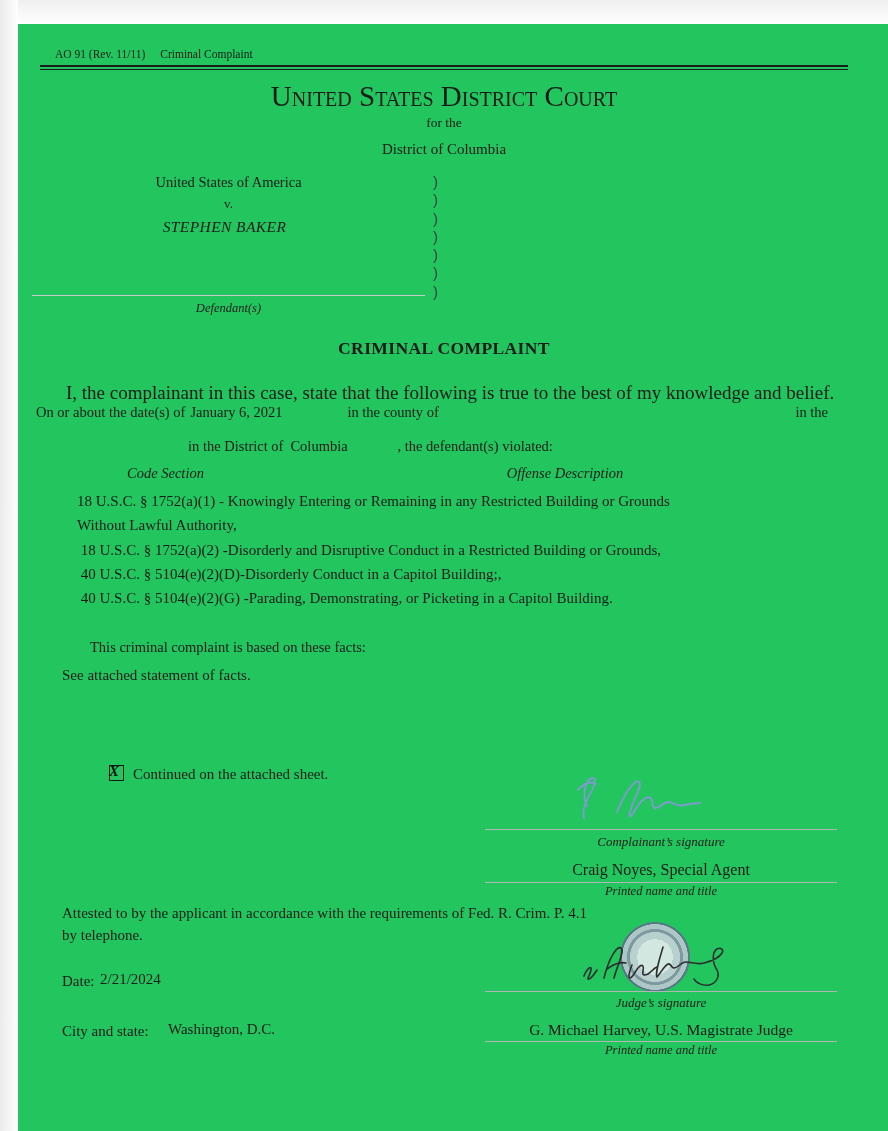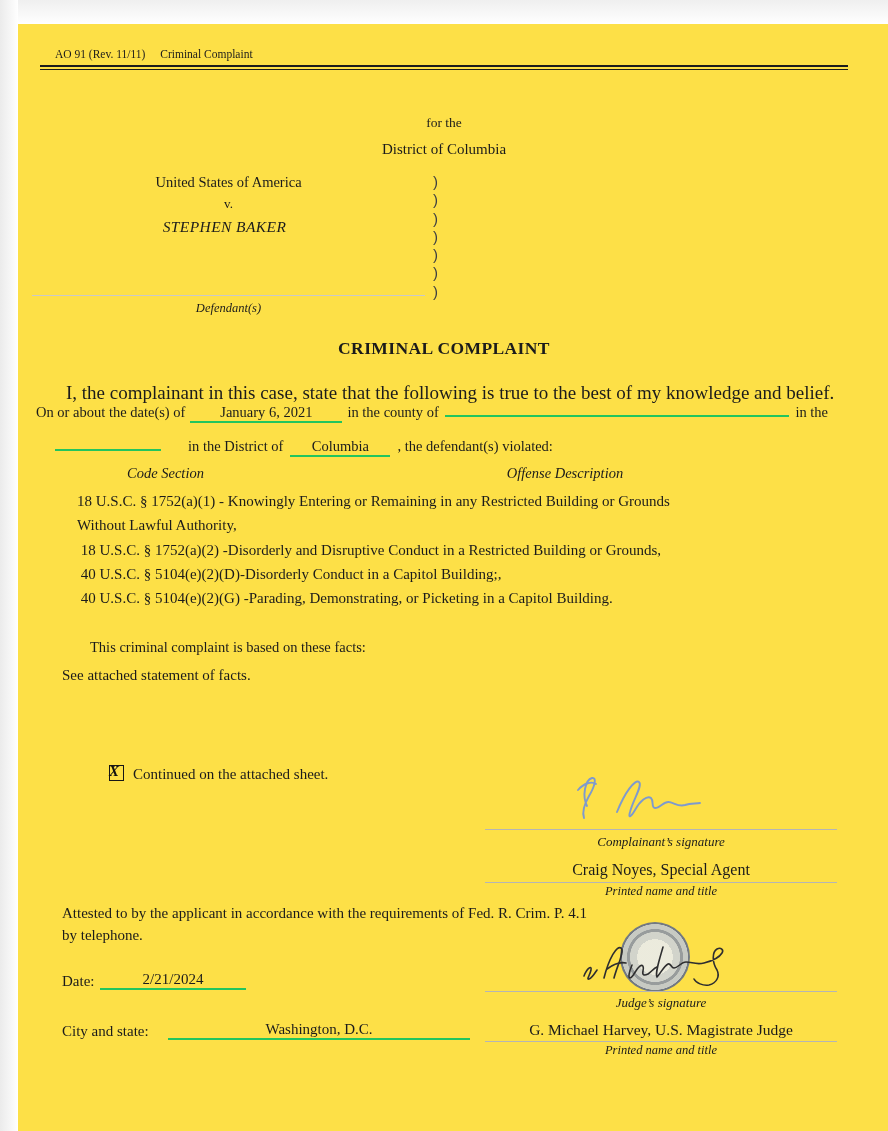--- a/index.html
+++ b/index.html
@@ -1,28 +1,28 @@
 <!DOCTYPE html>
 <html><head>
 <meta charset="utf-8">
 <style>
   html,body{margin:0;padding:0;background:#ffffff;}
-  .page{position:relative;width:888px;height:1131px;background:#fde047;overflow:hidden;
+  .page{position:relative;width:888px;height:1131px;background:#22c55e;overflow:hidden;
         font-family:"Liberation Serif","DejaVu Serif",serif;color:#1b1b1b;}
   .edge-top{position:absolute;left:0;top:0;width:100%;height:24px;
         background:linear-gradient(to bottom,#efefef,#ffffff);}
   .edge-left{position:absolute;left:0;top:0;width:18px;height:100%;
         background:linear-gradient(to right,#ebebeb,#ffffff);}
   .abs{position:absolute;}
   .center{text-align:center;}
   .ital{font-style:italic;}
   .small-caps{font-variant:small-caps;}
   .pre{white-space:pre-wrap;}
   .rule-double{height:2px;border-top:2px solid #1c1c1c;border-bottom:1px solid #1c1c1c;}
-  .blank{display:inline-block;border-bottom:2px solid #22c55e;text-align:center;}
+  .blank{display:inline-block;border-bottom:2px solid #22c55e;}
   .sigline{border-bottom:1px solid #b5b5b5;}
   .flexrow{display:flex;align-items:baseline;}
   .stamp{font-family:"Liberation Sans","DejaVu Sans",sans-serif;color:#3d3f42;
          font-size:16px;line-height:21.5px;letter-spacing:.2px;white-space:pre-line;}
   .parens{font-family:"Liberation Sans","DejaVu Sans",sans-serif;color:#3d3f42;
           font-size:15px;line-height:18.3px;white-space:pre-line;}
   .cbx{display:inline-block;width:13px;height:14px;border:1.5px solid #161616;
        position:relative;margin-right:9px;vertical-align:-2px;text-align:center;}
   .cbx-x{position:absolute;left:-1px;top:-3px;font:italic 700 15px "Liberation Serif",serif;color:#111;}
   .seal{border-radius:50%;opacity:.88;
@@ -37,20 +37,21 @@
 <div class="page">
   <div class="edge-top abs"></div>
   <div class="edge-left abs"></div>
 
   <div class="abs" style="left:55px;top:48px;font-size:11.5px;">
     <span>AO 91 (Rev. 11/11)</span>
     <span style="margin-left:12px;">Criminal Complaint</span>
   </div>
   <div class="rule-double abs" style="left:40px;top:65px;width:808px;"></div>
 
+  <div class="abs center small-caps" style="left:0;top:80px;width:888px;font-size:29px;">United States District Court</div>
   <div class="abs center" style="left:0;top:115px;width:888px;font-size:13.5px;">for the</div>
   <div class="abs center" style="left:0;top:141px;width:888px;font-size:15px;">District of Columbia</div>
 
   <div class="abs center" style="left:32px;top:174px;width:393px;font-size:14.5px;">United States of America</div>
   <div class="abs center" style="left:32px;top:196px;width:393px;font-size:13px;">v.</div>
   <div class="abs center" style="left:28px;top:218px;width:393px;font-size:15.5px;letter-spacing:.4px;font-style:italic;">STEPHEN BAKER</div>
   <div class="abs" style="left:32px;top:295px;width:393px;border-bottom:1px solid #c9c9c9;"></div>
   <div class="abs center ital" style="left:32px;top:301px;width:393px;font-size:12.5px;">Defendant(s)</div>
 
   <div class="abs parens" style="left:433px;top:173px;">)

